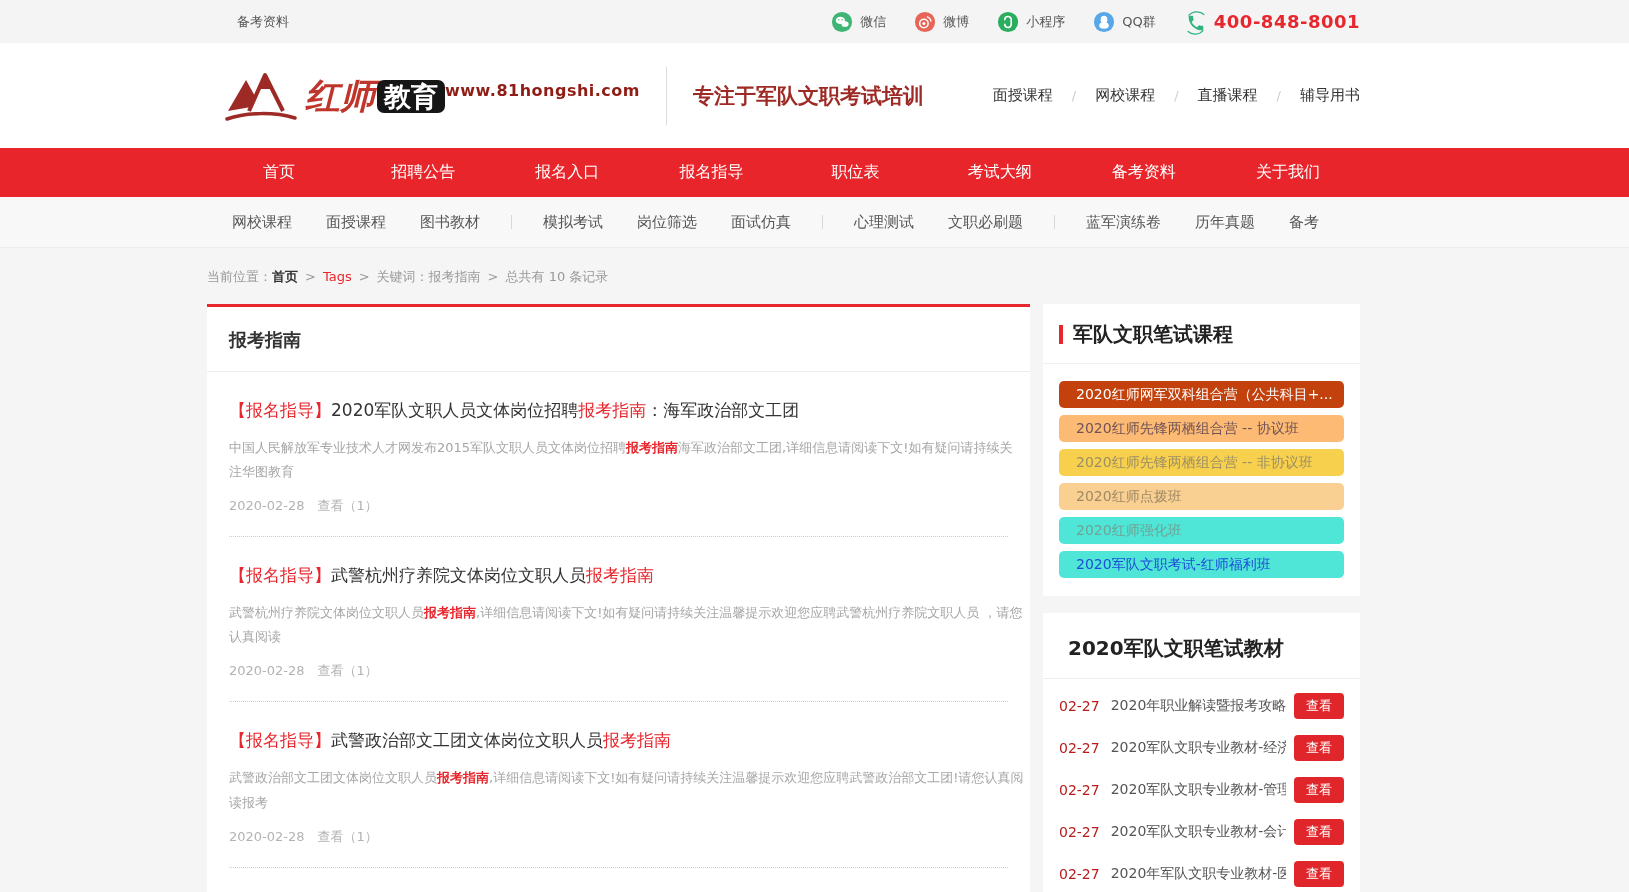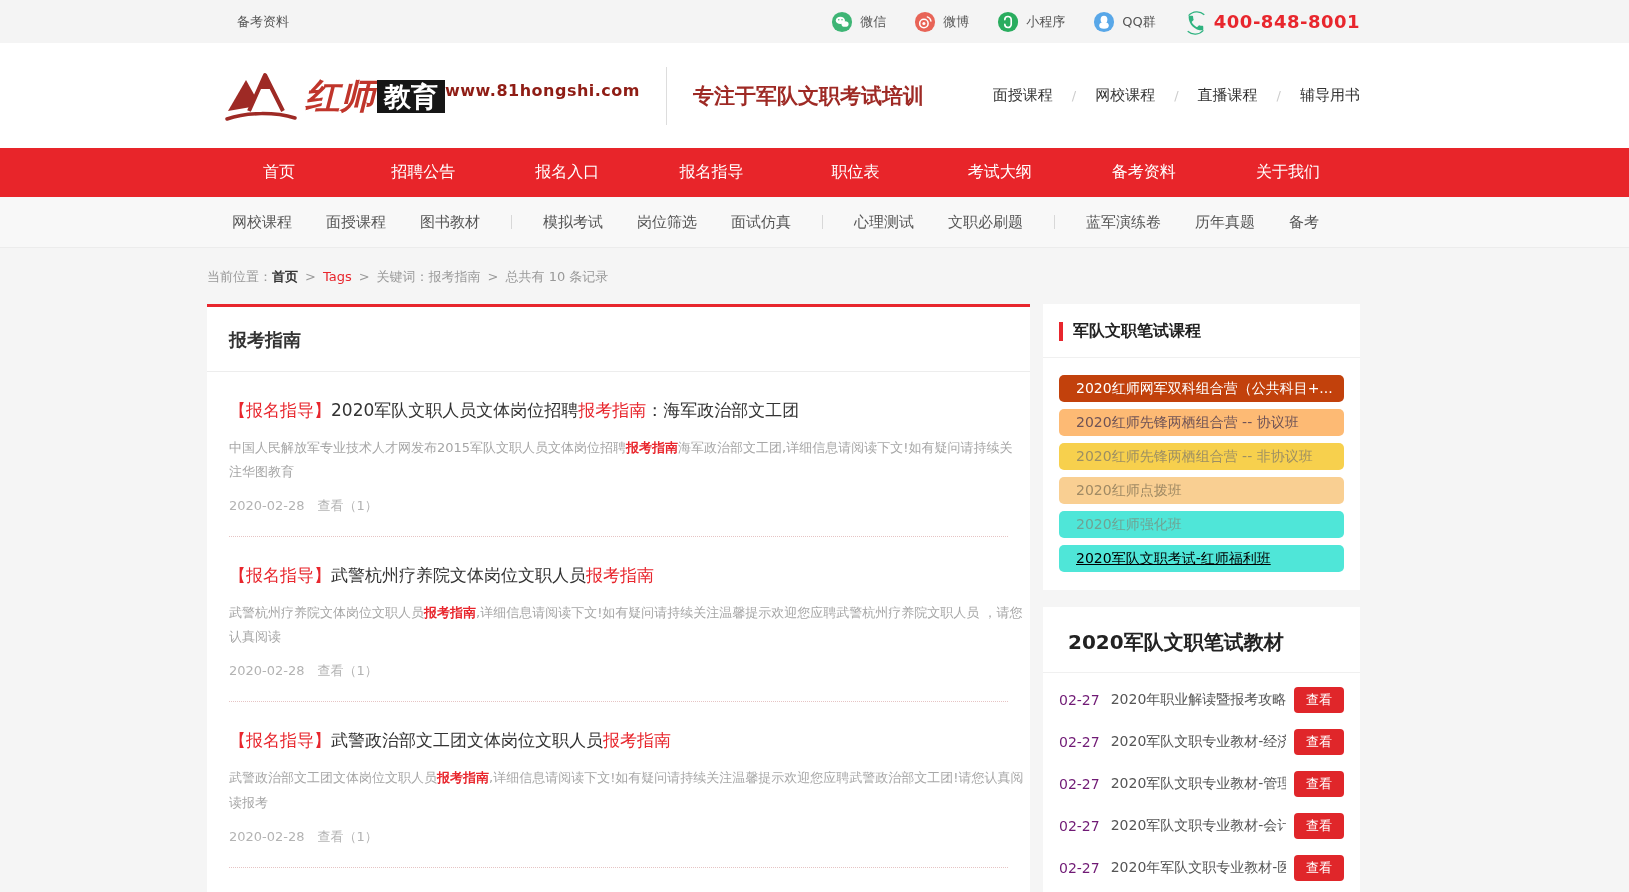--- a/index.html
+++ b/index.html
@@ -21,21 +21,21 @@
   
   .header { height:105px; background:#fff; }
   .header-inner { height:105px; display:flex; align-items:center; }
   .logo { display:flex; align-items:center; gap:8px; margin-left:18px; }
   .logo-mtn { width:72px; height:58px; }
   .logo-txt { display:flex; flex-direction:row; }
   .logo-row { display:flex; align-items:flex-end; gap:2px; }
   .brand-red { font-family:"DejaVu Serif","Liberation Serif",serif; font-style:italic;
     font-weight:bold; font-size:35px; color:#c0352b; line-height:1; }
   .brand-black { background:#161616; color:#fff; font-weight:bold; font-size:27px;
-    padding:3px 7px; line-height:1; }
+    padding:3px 7px; line-height:1;border-radius:7px; }
   .logo-url { font-size:16px; font-weight:bold; color:#8f1d15; margin-top:3px; letter-spacing:.5px; }
   .vdiv { width:1px; height:58px; background:#ddd; margin:0 26px; }
   .tagline { font-size:21px; font-weight:bold; color:#9e2a25; }
   .header-nav { margin-left:auto; display:flex; align-items:center; font-size:15px; color:#333; }
   .header-nav .slash { color:#ccc; margin:0 19px; font-size:13px; }
 
   
   .mainnav { height:49px; background:#e8252a; }
   .mainnav-inner { height:49px; display:flex; }
   .mainnav-inner a { flex:1; display:flex; align-items:center; justify-content:center;
@@ -66,30 +66,30 @@
   .a-sum .kw { color:#e8262d; font-weight:bold; }
   .a-meta { margin-top:13px; font-size:13px; color:#b3b3b3; }
   .a-meta .views { margin-left:13px; }
 
   
   .sidebar { width:317px; display:flex; flex-direction:column; }
   .side-card { background:#fff; }
   .courses-head { display:flex; align-items:center; gap:10px; padding:17px 16px 15px;
     border-bottom:1px solid #f0f0f0; }
   .red-bar { width:4px; height:19px; background:#e8262d; }
-  .courses-head span { font-size:16px; font-weight:bold; color:#222; }
+  .courses-head span { font-size:20px; font-weight:bold; color:#222; }
   .course-list { padding:17px 16px 18px; display:flex; flex-direction:column; gap:7px; }
   .course-btn { display:block; height:27px; line-height:27px; border-radius:5px;
     font-size:14px; padding-left:17px; white-space:nowrap; overflow:hidden; }
   .card-gap { height:17px; }
   .books-head { padding:22px 25px 16px; font-size:20px; font-weight:bold; color:#222;
     border-bottom:1px solid #f0f0f0; }
   .book-list { padding:6px 16px 10px; }
   .book-row { display:flex; align-items:center; height:42px; font-size:14px; }
-  .book-date { color:#701a75; margin-right:11px; flex:none; }
+  .book-date { color:#b91c1c; margin-right:11px; flex:none; }
   .book-title { color:#555; flex:1; white-space:nowrap; overflow:hidden; }
   .view-btn { flex:none; background:#e0262a; color:#fff; font-size:13px;
     padding:4px 12px; border-radius:4px; margin-left:8px; }
 </style>
 </head>
 <body>
 
 <div class="topbar">
   <div class="container topbar-inner">
     <span class="site-name">备考资料</span>
@@ -253,21 +253,21 @@
       <div class="courses-head">
         <span class="red-bar"></span>
         <span>军队文职笔试课程</span>
       </div>
       <div class="course-list">
         <a class="course-btn" style="background-color: #c2410c; color: rgb(255, 255, 255);">2020红师网军双科组合营（公共科目+...</a>
         <a class="course-btn" style="background-color: #fdba74; color: rgb(111, 83, 86);">2020红师先锋两栖组合营 -- 协议班</a>
         <a class="course-btn" style="background-color: rgb(247, 208, 77); color: rgb(157, 143, 99);">2020红师先锋两栖组合营 -- 非协议班</a>
         <a class="course-btn" style="background-color: rgb(249, 207, 146); color: rgb(160, 138, 100);">2020红师点拨班</a>
         <a class="course-btn" style="background-color: rgb(79, 230, 216); color: rgb(111, 163, 148);">2020红师强化班</a>
-        <a class="course-btn" style="background-color: rgb(79, 230, 216); color: #000000; text-decoration: underline;">2020军队文职考试-红师福利班</a>
+        <a class="course-btn" style="background-color: rgb(79, 230, 216); color: #1d4ed8;">2020军队文职考试-红师福利班</a>
       </div>
     </div>
 
     <div class="card-gap"></div>
 
     <div class="side-card">
       <div class="books-head">2020军队文职笔试教材</div>
       <div class="book-list">
         <div class="book-row">
           <span class="book-date">02-27</span>

